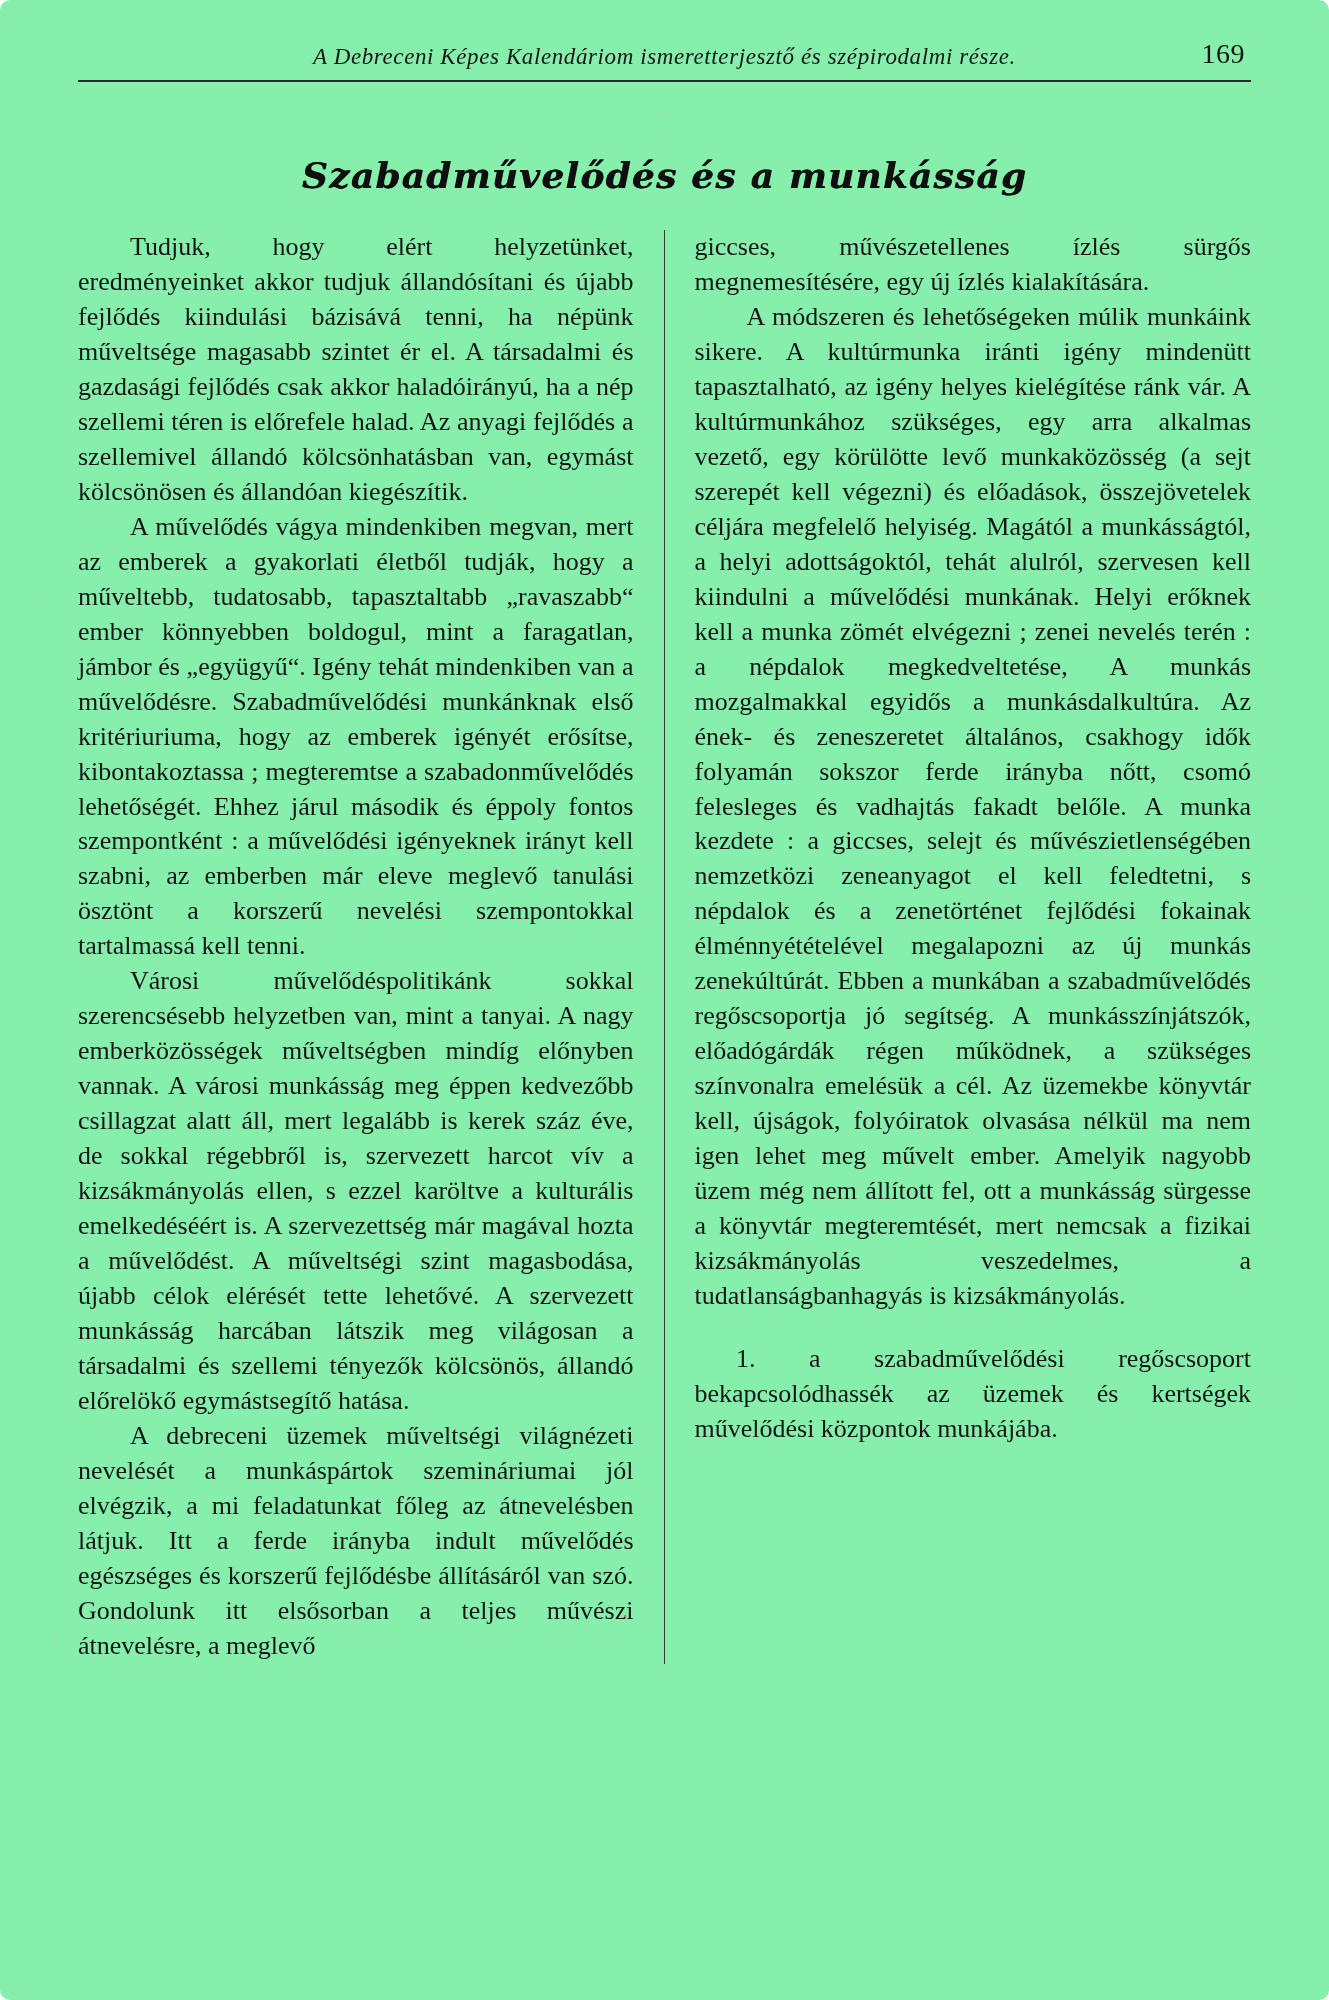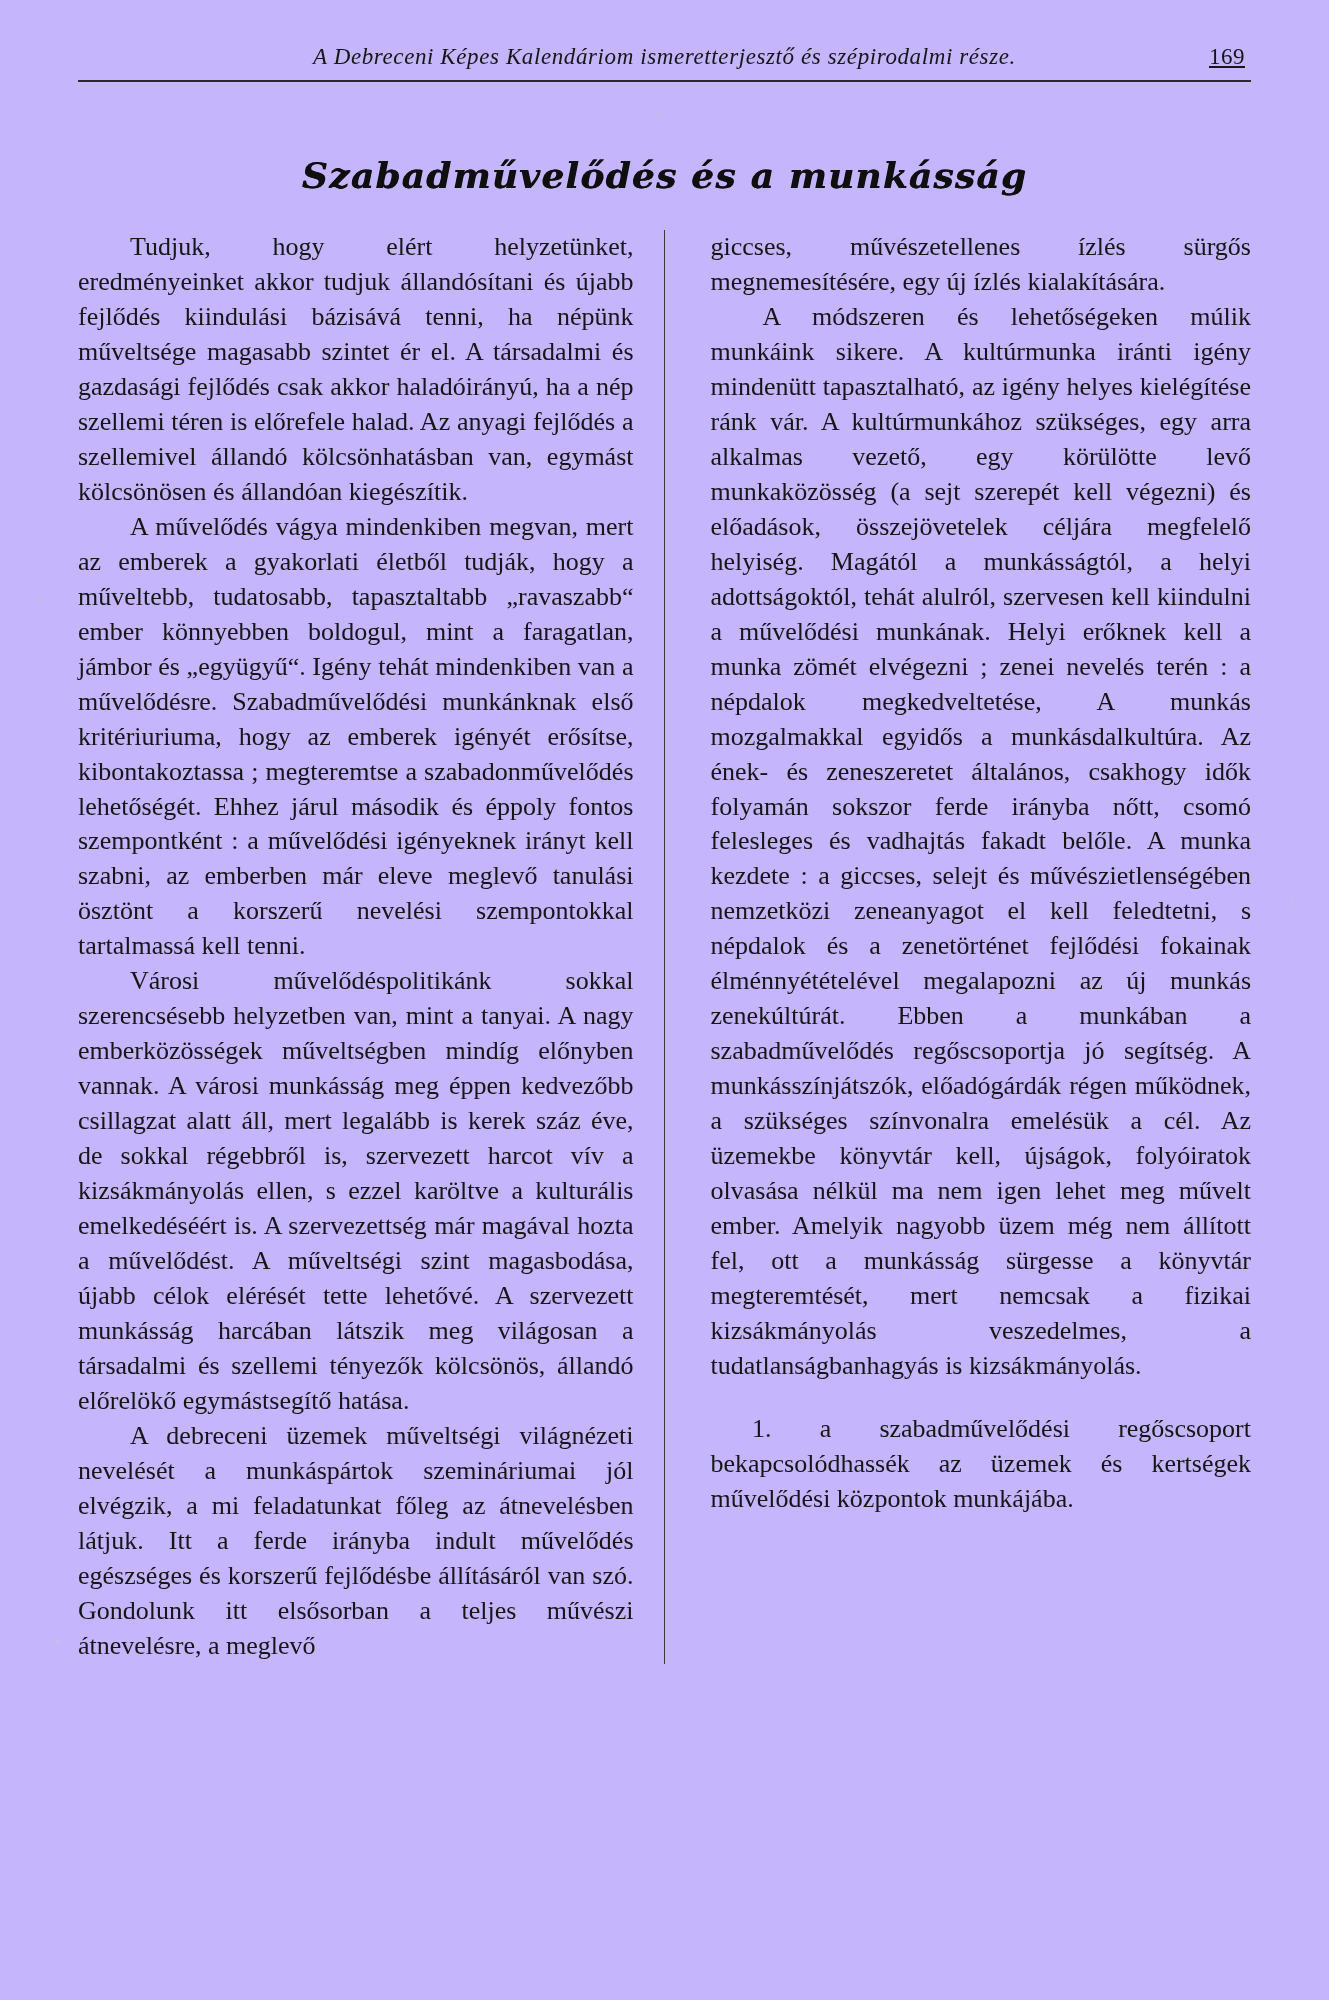--- a/index.html
+++ b/index.html
@@ -13,45 +13,45 @@
     font-family: "Liberation Serif", serif;
     color: #161616;
     position: relative;
   }
   .page {
     width: 1329px;
     min-height: 2000px;
     box-sizing: border-box;
     padding: 44px 78px 30px 78px;
     position: relative;
-    background: #c4b5fd;
+    background: #86efac;
+    border-radius: 10px;
   }
   
   .runhead {
     display: flex;
     align-items: baseline;
     justify-content: center;
     position: relative;
     font-style: italic;
     font-size: 23px;
     letter-spacing: 0.6px;
     padding-bottom: 10px;
   }
   .runhead .rh-text {
     white-space: nowrap;
   }
   .runhead .rh-page {
     position: absolute;
     right: 6px;
     bottom: 10px;
     font-style: normal;
-    font-size: 23px;
+    font-size: 28px;
     font-weight: normal;
     letter-spacing: 0.5px;
-    text-decoration: underline;
   }
   .rule {
     border-top: 2px solid #2a2a2a;
     margin: 0 0 0 0;
     height: 0;
   }
   .title-wrap {
     text-align: center;
     margin-top: 72px;
     margin-bottom: 34px;
@@ -78,21 +78,21 @@
     line-height: 1.345;
     text-align: justify;
     text-justify: inter-word;
     hyphens: manual;
   }
   .col.left {
     padding-right: 30px;
     border-right: 1.5px solid #3a3a3a;
   }
   .col.right {
-    padding-left: 46px;
+    padding-left: 30px;
   }
   .col p {
     margin: 0;
     text-indent: 2.0em;
   }
   .col p.noindent {
     text-indent: 0;
   }
   .col p.numitem {
     text-indent: 1.6em;

